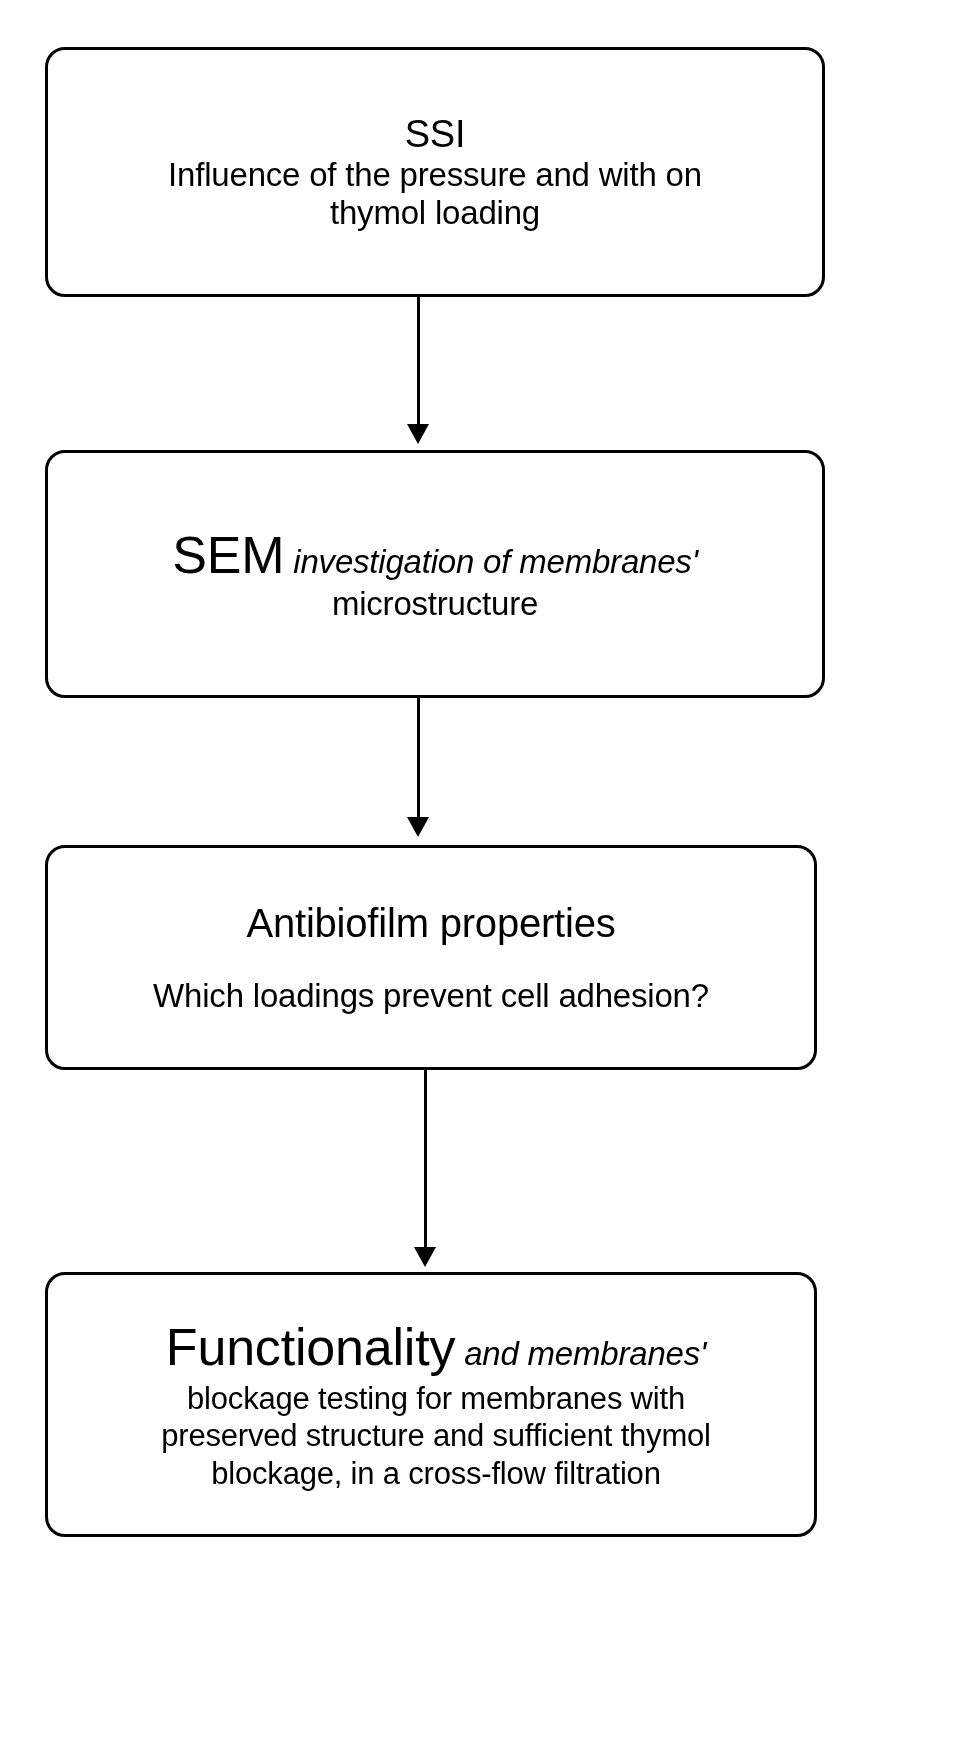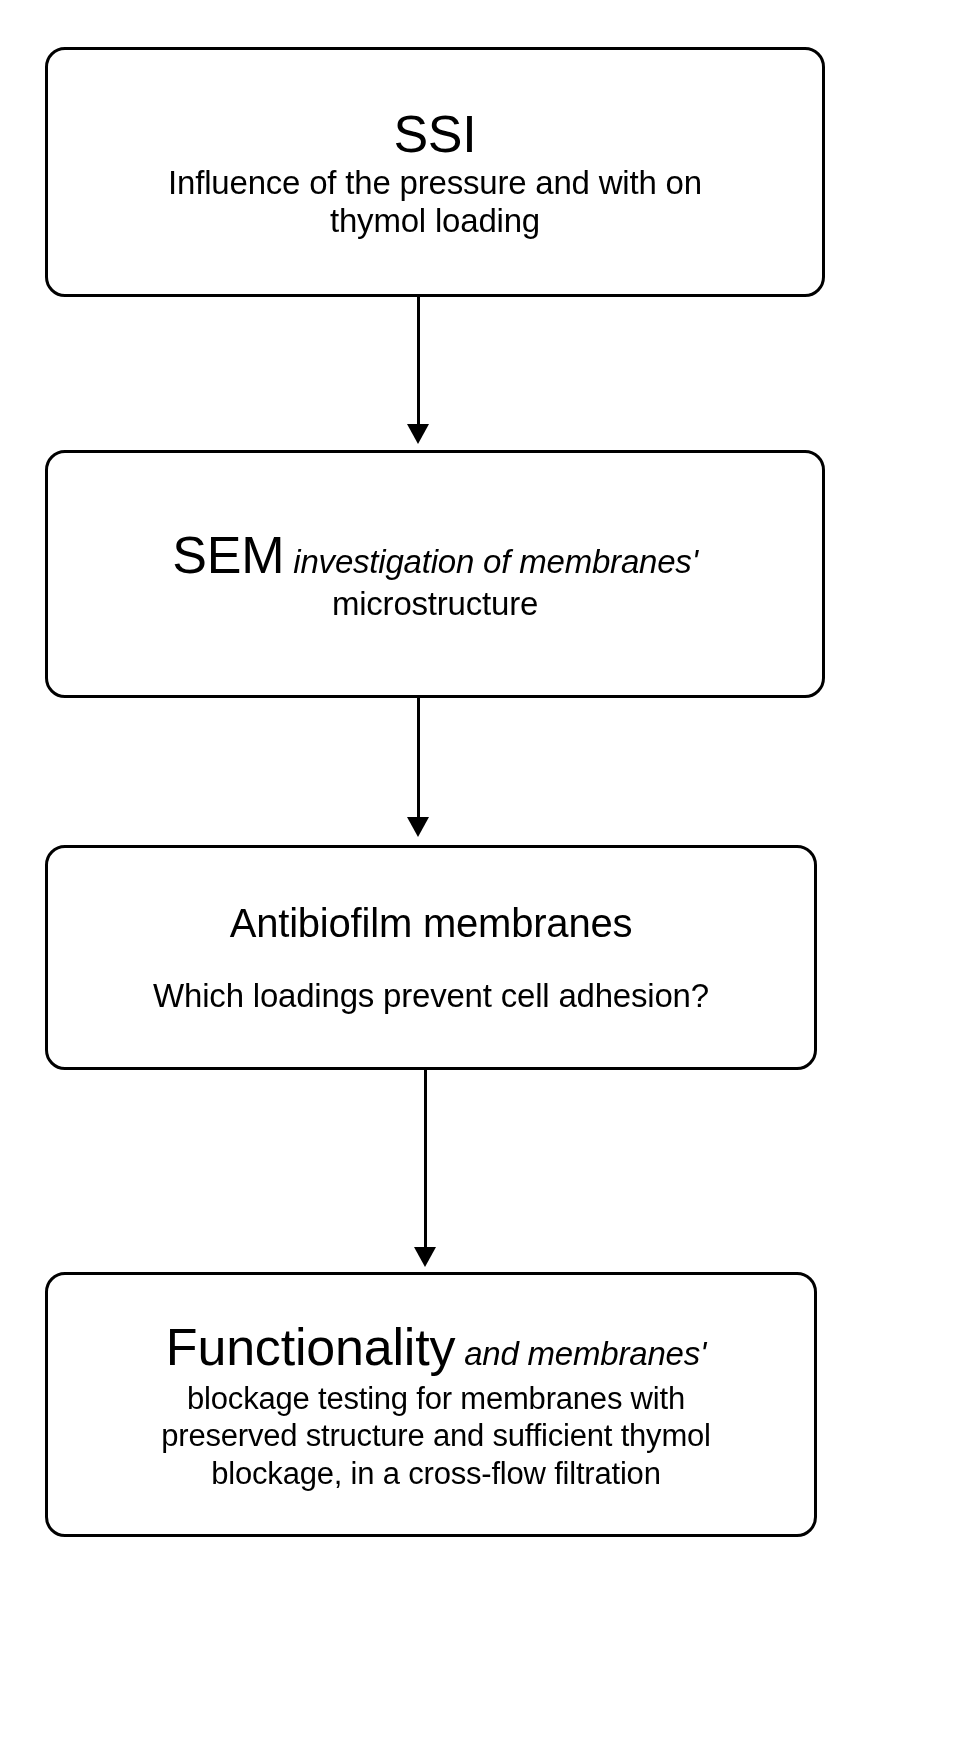--- a/index.html
+++ b/index.html
@@ -37,21 +37,21 @@
   }
 
   .node-line {
     display: block;
     width: 100%;
     line-height: 1.16;
     letter-spacing: -0.2px;
   }
 
   
-  .hl-xl { font-size: 52px; }
+  .hl-xl { font-size: 38px; }
   .hl-lg { font-size: 40px; }
   .body-md { font-size: 33px; }
   .body-sm { font-size: 31px; }
 
   .inline-head {
     font-size: 52px;
     vertical-align: baseline;
     margin-top: 28px;
   }
   .inline-rest {
@@ -120,21 +120,21 @@
 
   <div class="node" id="node-sem">
     <span class="node-line"><span class="inline-head">SEM</span><span class="inline-rest"> investigation of membranes'</span></span>
     <span class="node-line body-md">microstructure</span>
   </div>
 
   <div class="connector" id="conn-2"></div>
   <div class="arrowhead" id="head-2"></div>
 
   <div class="node" id="node-antibiofilm">
-    <span class="node-line hl-lg">Antibiofilm membranes</span>
+    <span class="node-line hl-lg">Antibiofilm properties</span>
     <span class="spacer-line"></span>
     <span class="node-line body-md">Which loadings prevent cell adhesion?</span>
   </div>
 
   <div class="connector" id="conn-3"></div>
   <div class="arrowhead" id="head-3"></div>
 
   <div class="node" id="node-function">
     <div class="node-function-inner">
       <span class="node-line"><span class="inline-head">Functionality</span><span class="inline-rest"> and membranes'</span></span>

